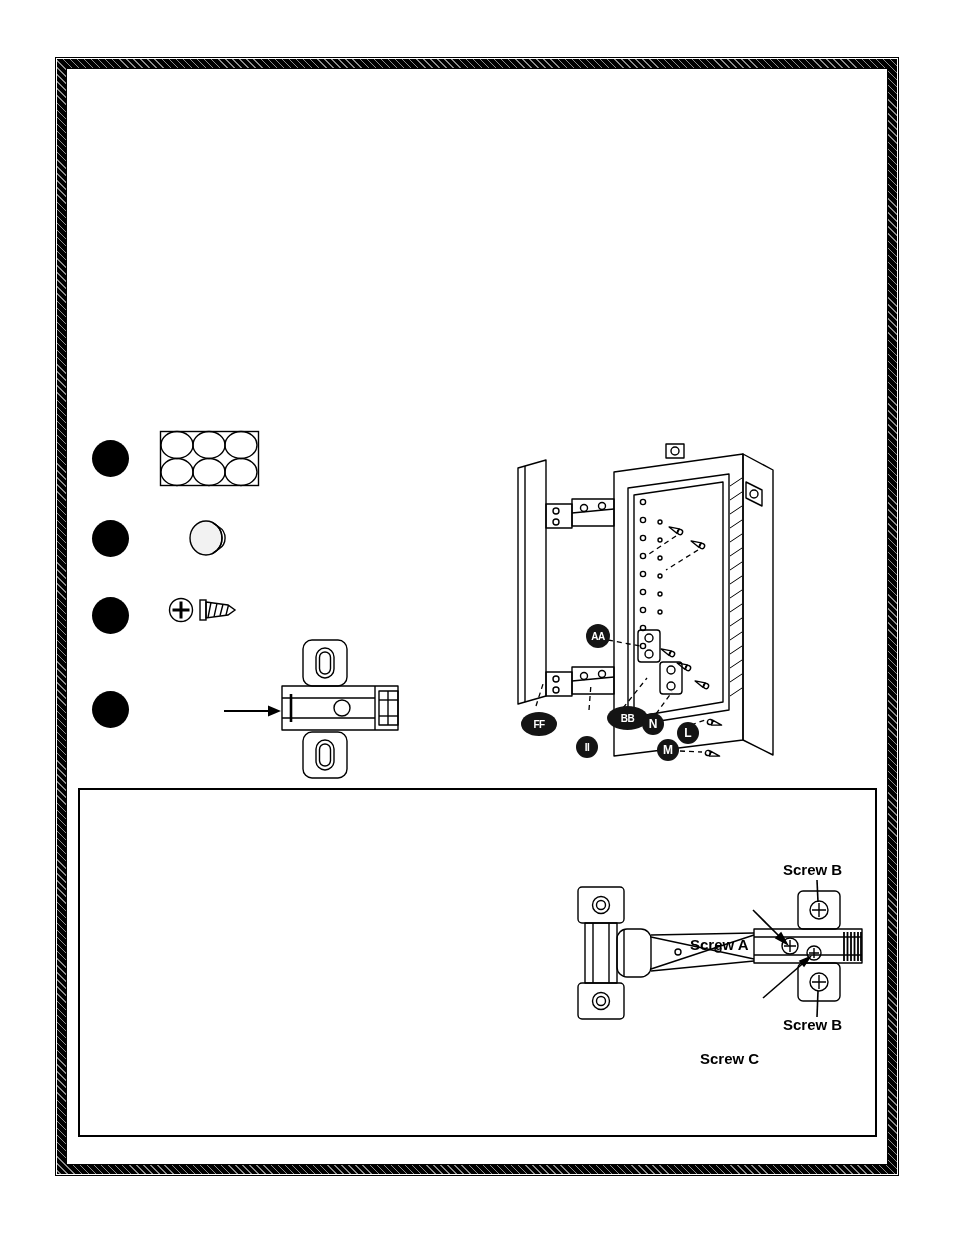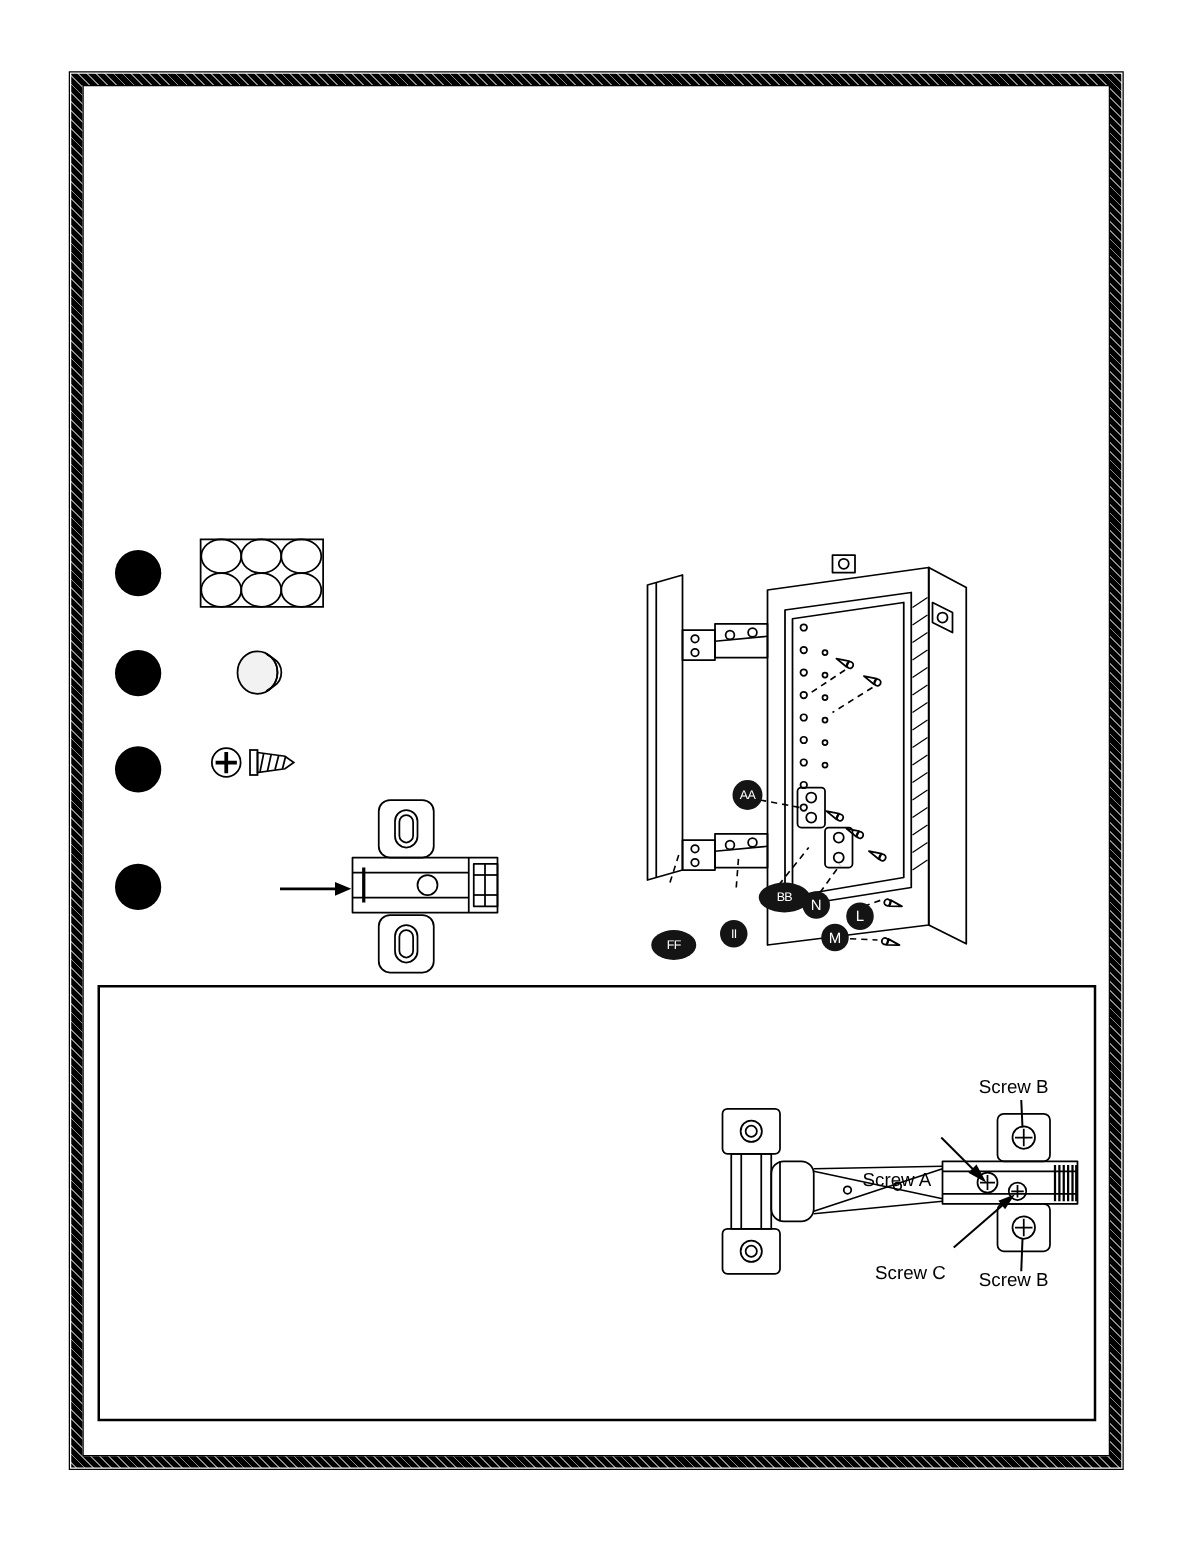--- a/index.html
+++ b/index.html
@@ -16,28 +16,28 @@
     background:repeating-linear-gradient(45deg,#000 0 2px,#8a8a8a 2px 3px,#000 3px 5px); }
   .doc-frame .inner { position:absolute; inset:10px; background:#fff; border:1.5px solid #000; }
 
   .abs { position:absolute; overflow:visible; }
 
   .bullet { position:absolute; width:37px; height:37px; border-radius:50%; background:#000; }
 
   .callout {
     position:absolute; background:#141414; color:#fff; border-radius:50%;
     display:flex; align-items:center; justify-content:center;
-    font-weight:normal; z-index:5;
+    font-weight:bold; z-index:5;
   }
   .callout.two { font-size:10px; letter-spacing:-0.5px; }
   .callout.one { font-size:12px; }
 
   .detail-box { position:absolute; left:78px; top:788px; width:799px; height:349px; border:2px solid #000; background:#fff; }
 
-  .screw-label { position:absolute; font-weight:normal; font-size:15px; white-space:nowrap; z-index:5;text-align:right; }
+  .screw-label { position:absolute; font-weight:bold; font-size:15px; white-space:nowrap; z-index:5;text-align:right; }
 
   svg { shape-rendering:geometricPrecision; }
 </style>
 </head>
 <body>
 
 <div class="page">
 
   <div class="doc-frame">
     <div class="band"></div>
@@ -212,21 +212,21 @@
       <path d="M123 270 L147 240"></path>
       <path d="M156 276 L172 254"></path>
       <path d="M191 287 L205 282"></path>
       <path d="M180 313 L202 314"></path>
       <path d="M176 98 L146 118"></path>
       <path d="M198 112 L166 132"></path>
     </g>
   </svg>
 
   <div class="callout two" style="left:586px;top:624px;width:24px;height:24px">AA</div>
-  <div class="callout two" style="left:521px;top:744px;width:36px;height:24px">FF</div>
+  <div class="callout two" style="left:521px;top:712px;width:36px;height:24px">FF</div>
   <div class="callout two" style="left:576px;top:736px;width:22px;height:22px">II</div>
   <div class="callout two" style="left:607px;top:706px;width:41px;height:24px">BB</div>
   <div class="callout one" style="left:642px;top:713px;width:22px;height:22px">N</div>
   <div class="callout one" style="left:677px;top:722px;width:22px;height:22px">L</div>
   <div class="callout one" style="left:657px;top:739px;width:22px;height:22px">M</div>
 
   <div class="detail-box"></div>
 
   <svg class="abs" style="left:558px;top:855px" width="315" height="195">
     <g fill="none" stroke="#000" stroke-width="1.4" stroke-linejoin="round">
@@ -289,16 +289,16 @@
       <line x1="195" y1="55" x2="226" y2="86"></line>
       <line x1="205" y1="143" x2="250" y2="104"></line>
       <line x1="259" y1="162" x2="260" y2="136"></line>
       <polygon points="229,89 218,83 223,78" fill="#000"></polygon>
       <polygon points="252,102 246,111 242,106" fill="#000"></polygon>
     </g>
   </svg>
 
   <div class="screw-label" style="left:783px;top:861px">Screw B</div>
   <div class="screw-label" style="left:690px;top:936px">Screw A</div>
-  <div class="screw-label" style="left:700px;top:1010px">Screw C</div>
+  <div class="screw-label" style="left:700px;top:1050px">Screw C</div>
   <div class="screw-label" style="left:783px;top:1016px">Screw B</div>
 
 </div>
 
 </body></html>

